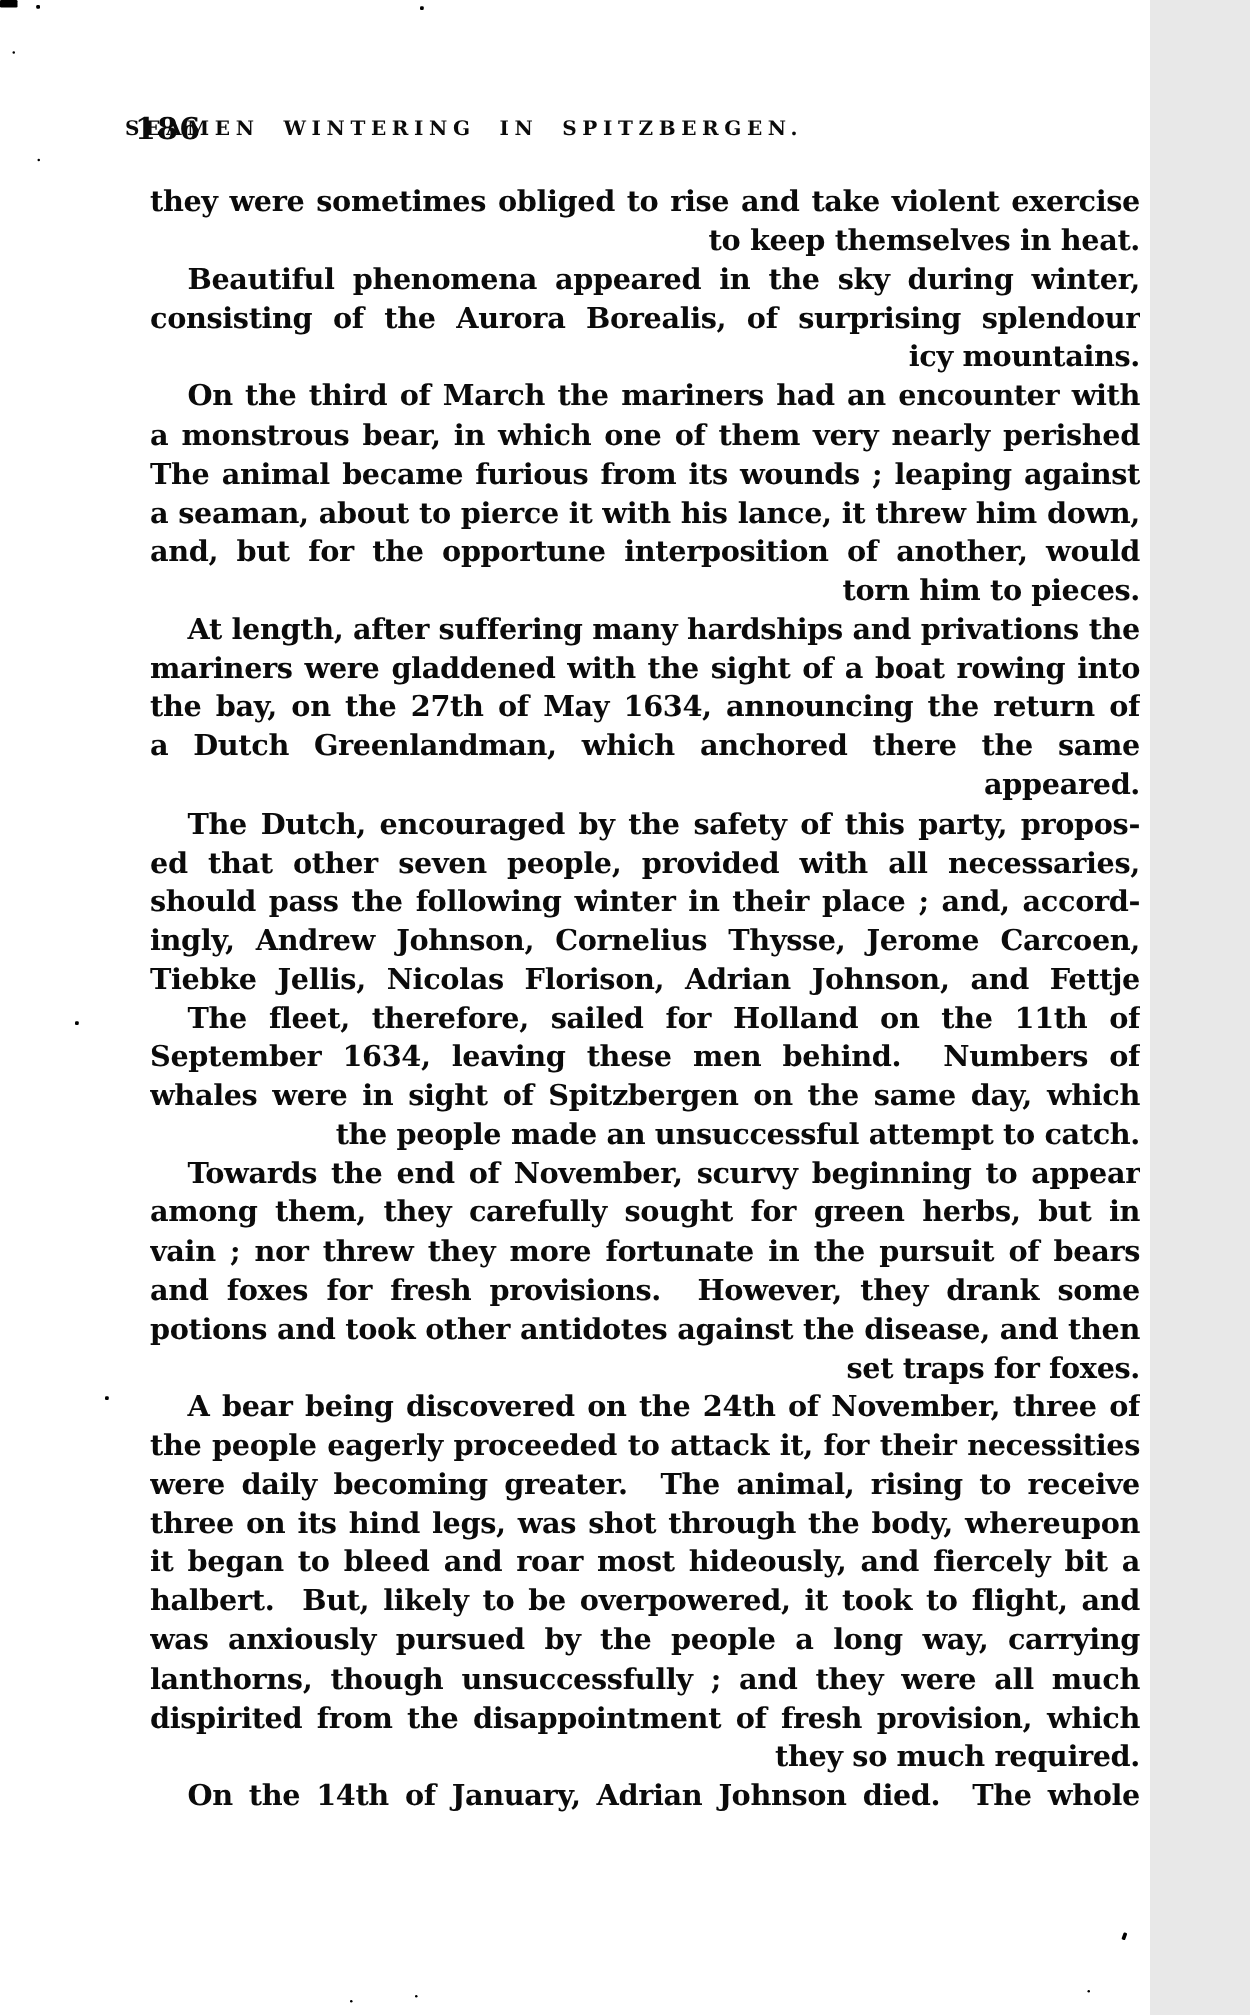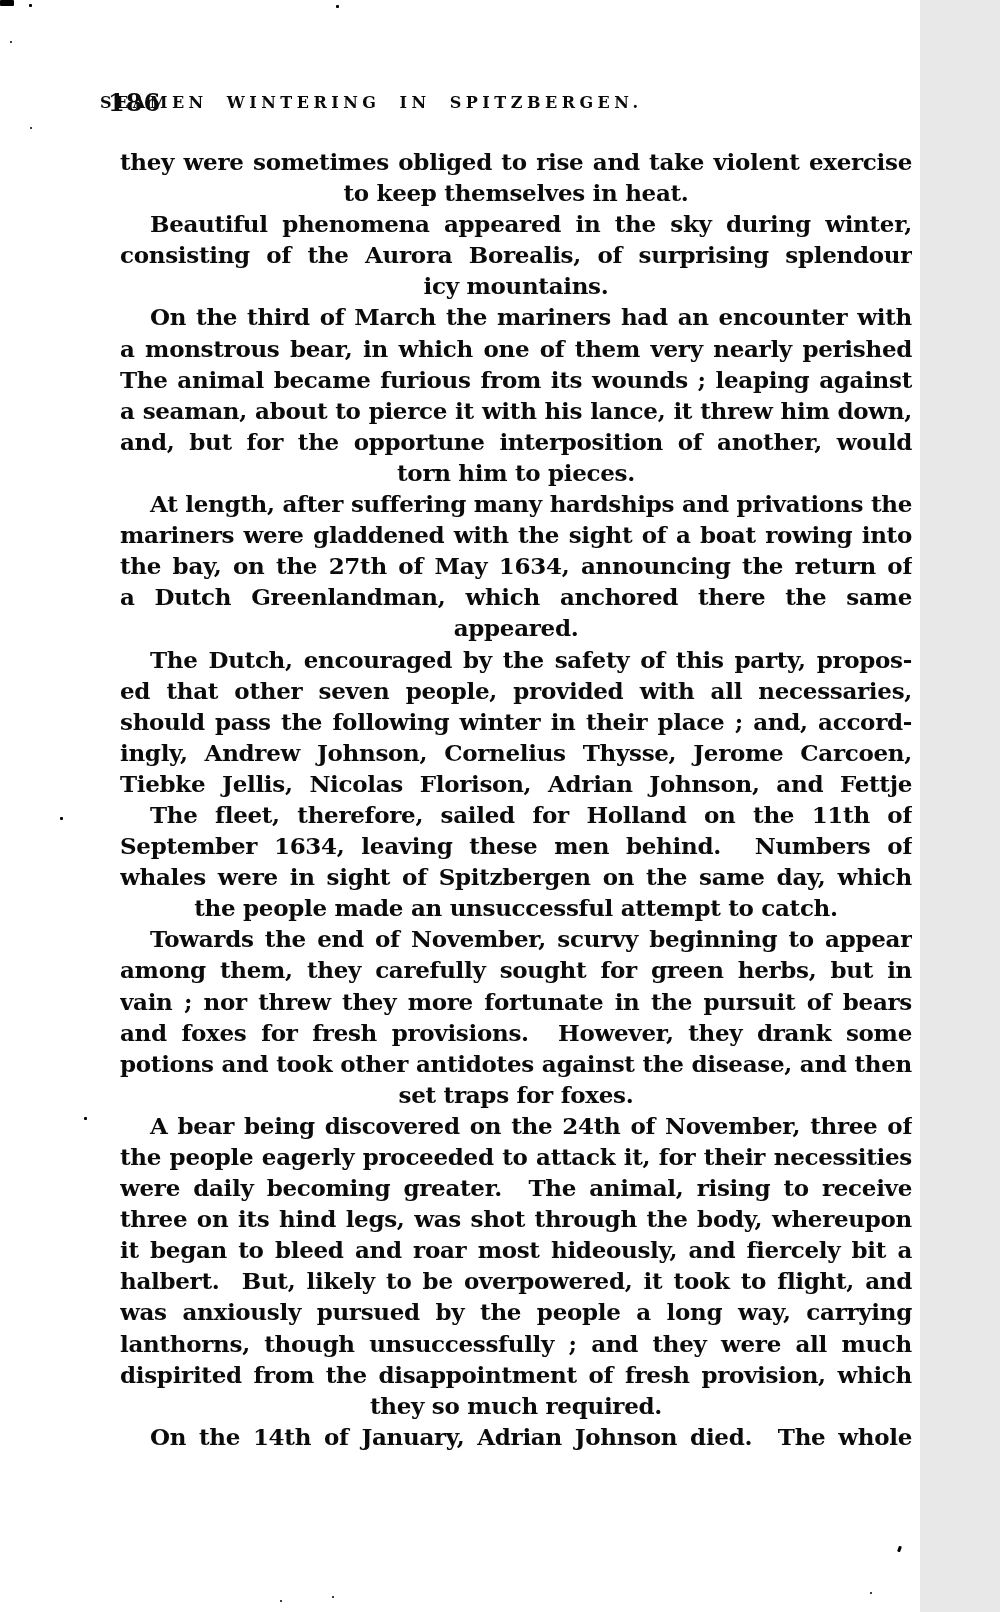--- a/index.html
+++ b/index.html
@@ -12,21 +12,21 @@
   .title{
     position:absolute;left:0;right:0;top:5px;text-align:left;
     font-size:16px;font-weight:700;letter-spacing:4.5px;word-spacing:9px;
   }
   .text{
     position:absolute;left:100px;top:146px;width:812px;
     font-size:23px;font-weight:700;line-height:31.1px;letter-spacing:-0.3px;
   }
   .ln{height:31.1px;overflow:hidden;text-align:justify;margin-left:20px;}
   .ln.j::after{content:"";display:inline-block;width:100%;height:0;}
-  .ln.e{text-align:center;}
+  .ln.e{text-align:right;}
   .ln.in{text-indent:30px;}
   .speck{position:absolute;background:#000;border-radius:1px;}
 </style>
 </head>
 <body>
 
 <div class="page">
 
   <div class="running-head">
     <span class="pagenum">186</span>

